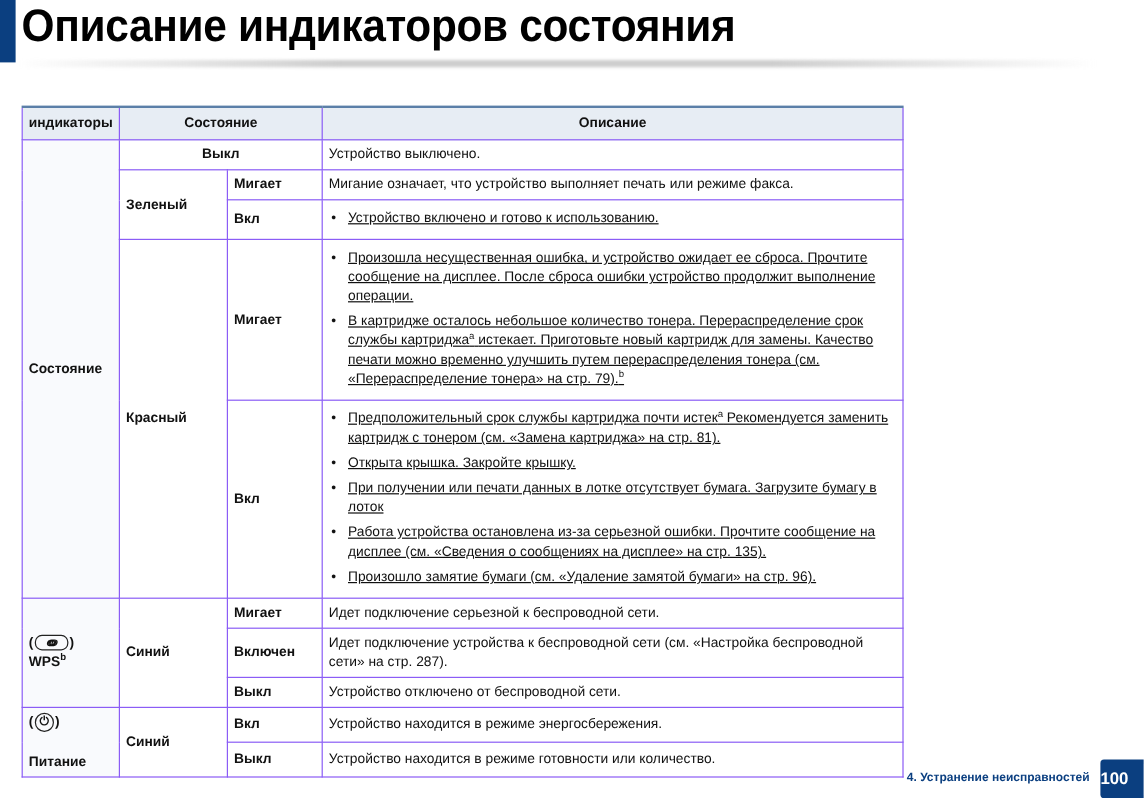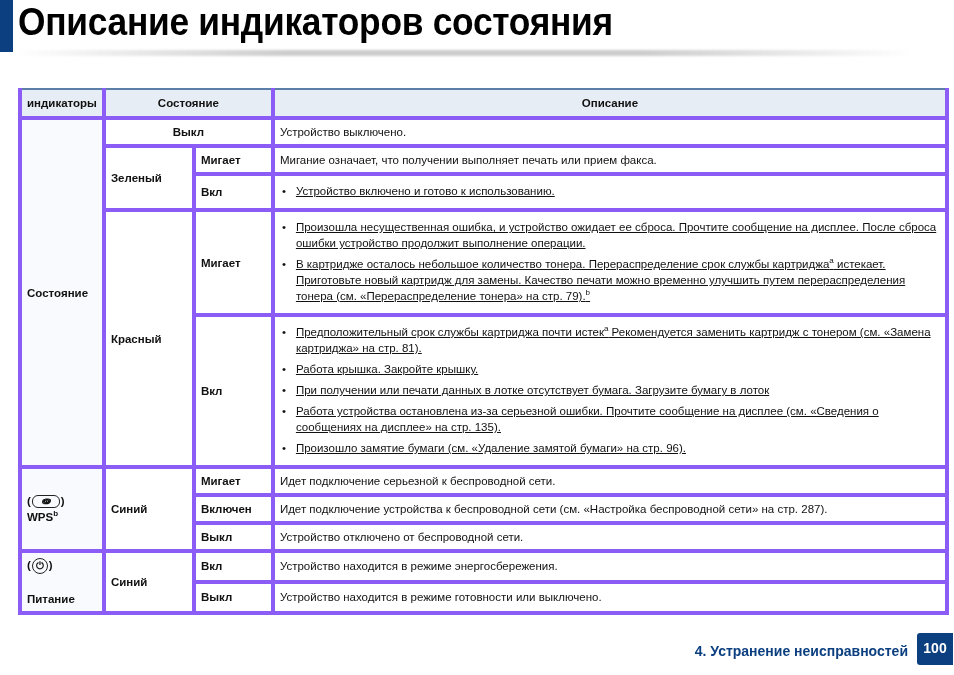--- a/index.html
+++ b/index.html
@@ -1,36 +1,36 @@
 <!DOCTYPE html>
 <html><head>
 <meta charset="utf-8">
 <style>
   html,body{margin:0;padding:0;background:#fff;}
   body{width:954px;height:675px;position:relative;overflow:hidden;font-family:"Liberation Sans",sans-serif;color:#111;}
   .accent-bar{position:absolute;left:0;top:0;width:13px;height:52px;background:#0b3f80;}
   .title{position:absolute;left:18px;top:-2px;margin:0;font-size:38px;font-weight:bold;letter-spacing:-0.3px;color:#000;line-height:48px;transform:scaleX(0.93);transform-origin:left top;}
   .title-shadow{position:absolute;left:14px;top:50px;width:900px;height:6px;background:linear-gradient(to right,rgba(255,255,255,0) 0%,rgba(200,200,200,0.9) 30%,rgba(200,200,200,0.9) 70%,rgba(255,255,255,0) 100%);filter:blur(1.2px);}
-  table.status{position:absolute;left:18px;top:88px;width:931px;border-collapse:collapse;font-size:11.5px;line-height:16px;}
-  table.status td, table.status th{border:4px solid #8b5cf6;padding:4px 5px;vertical-align:middle;}
+  table.status{position:absolute;left:18px;top:88px;width:735px;border-collapse:collapse;font-size:11.5px;line-height:16px;}
+  table.status td, table.status th{border:1px solid #8b5cf6;padding:4px 5px;vertical-align:middle;}
   table.status tr:first-child th{border-top:2px solid #5b7fa8;}
   table.status th{background:#e7edf4;font-weight:bold;height:18px;}
   td.bold{font-weight:bold;}
   td.center{text-align:center;}
   td.ind{background:#f9fafd;border-left:none;}
   th.first{border-left:none;text-align:left;}
   td.last, th.last{border-right:none;}
   ul.bl{margin:0;padding:0;list-style:none;text-decoration:underline;}
   ul.bl li{position:relative;padding-left:16px;margin:3px 0 5px 0;}
   ul.bl li:before{content:"•";position:absolute;left:2px;top:0;}
   sup{font-size:8px;line-height:0;}
   .wps-glyph{display:inline-block;width:26px;height:11px;border:1px solid #222;border-radius:6px;vertical-align:middle;text-align:center;font-size:8px;line-height:11px;font-weight:bold;font-style:italic;margin:0 1px;}
   .pwr-glyph{display:inline-block;width:14px;height:14px;border:1px solid #222;border-radius:50%;vertical-align:middle;text-align:center;font-size:10px;line-height:14px;margin:0 1px;}
-  .footer-section{position:absolute;right:46px;top:643px;font-size:14px;font-weight:bold;color:#0b3f80;}
-  .page-badge{position:absolute;left:917px;top:633px;width:36px;height:32px;background:#0b3f80;color:#fff;font-weight:bold;font-size:14px;text-align:center;line-height:30px;border-radius:3px 0 0 3px;}
+  .footer-section{position:absolute;right:46px;top:643px;font-size:10px;font-weight:bold;color:#0b3f80;}
+  .page-badge{position:absolute;left:917px;top:633px;width:36px;height:32px;background:#0b3f80;color:#fff;font-weight:bold;font-size:14px;text-align:left;line-height:30px;border-radius:3px 0 0 3px;}
 </style>
 </head>
 <body>
 
 <div class="accent-bar"></div>
 <h1 class="title">Описание индикаторов состояния</h1>
 <div class="title-shadow"></div>
 
 <table class="status">
   <colgroup>
@@ -47,21 +47,21 @@
   </tr>
 
   <tr>
     <td class="ind bold" rowspan="5">Состояние</td>
     <td colspan="2" class="bold center">Выкл</td>
     <td class="last">Устройство выключено.</td>
   </tr>
   <tr>
     <td class="bold" rowspan="2">Зеленый</td>
     <td class="bold">Мигает</td>
-    <td class="last">Мигание означает, что получении выполняет печать или прием факса.</td>
+    <td class="last">Мигание означает, что устройство выполняет печать или режиме факса.</td>
   </tr>
   <tr>
     <td class="bold">Вкл</td>
     <td class="last">
       <ul class="bl">
             <li>Устройство включено и готово к использованию.</li>
           </ul>
     </td>
   </tr>
   <tr>
@@ -72,21 +72,21 @@
         <li>Произошла несущественная ошибка, и устройство ожидает ее сброса. Прочтите сообщение на дисплее. После сброса ошибки устройство продолжит выполнение операции.</li>
         <li><span>В картридже осталось небольшое количество тонера. Перераспределение срок службы картриджа</span><sup>a</sup> <span>истекает. Приготовьте новый картридж для замены. Качество печати можно временно улучшить путем перераспределения тонера (см. «Перераспределение тонера» на стр. 79).</span><sup>b</sup></li>
       </ul>
     </td>
   </tr>
   <tr>
     <td class="bold">Вкл</td>
     <td class="last">
       <ul class="bl">
         <li><span>Предположительный срок службы картриджа почти истек</span><sup>a</sup><span> Рекомендуется заменить картридж с тонером (см. «Замена картриджа» на стр. 81).</span></li>
-        <li>Работа крышка. Закройте крышку.</li>
+        <li>Открыта крышка. Закройте крышку.</li>
         <li>При получении или печати данных в лотке отсутствует бумага. Загрузите бумагу в лоток</li>
         <li>Работа устройства остановлена из-за серьезной ошибки. Прочтите сообщение на дисплее (см. «Сведения о сообщениях на дисплее» на стр. 135).</li>
         <li>Произошло замятие бумаги (см. «Удаление замятой бумаги» на стр. 96).</li>
       </ul>
     </td>
   </tr>
 
   <tr>
     <td class="ind bold" rowspan="3">
       <div><span>(</span><span class="wps-glyph">ↈ</span><span>)</span></div>
@@ -109,19 +109,19 @@
     <td class="ind bold" rowspan="2">
       <div><span>(</span><span class="pwr-glyph">⏻</span><span>)</span></div>
       <div style="margin-top:17px">Питание</div>
     </td>
     <td class="bold" rowspan="2">Синий</td>
     <td class="bold">Вкл</td>
     <td class="last">Устройство находится в режиме энергосбережения.</td>
   </tr>
   <tr>
     <td class="bold">Выкл</td>
-    <td class="last">Устройство находится в режиме готовности или выключено.</td>
+    <td class="last">Устройство находится в режиме готовности или количество.</td>
   </tr>
 </tbody>
   </table>
 
 <div class="footer-section">4. Устранение неисправностей</div>
 <div class="page-badge">100</div>
 
 </body></html>

